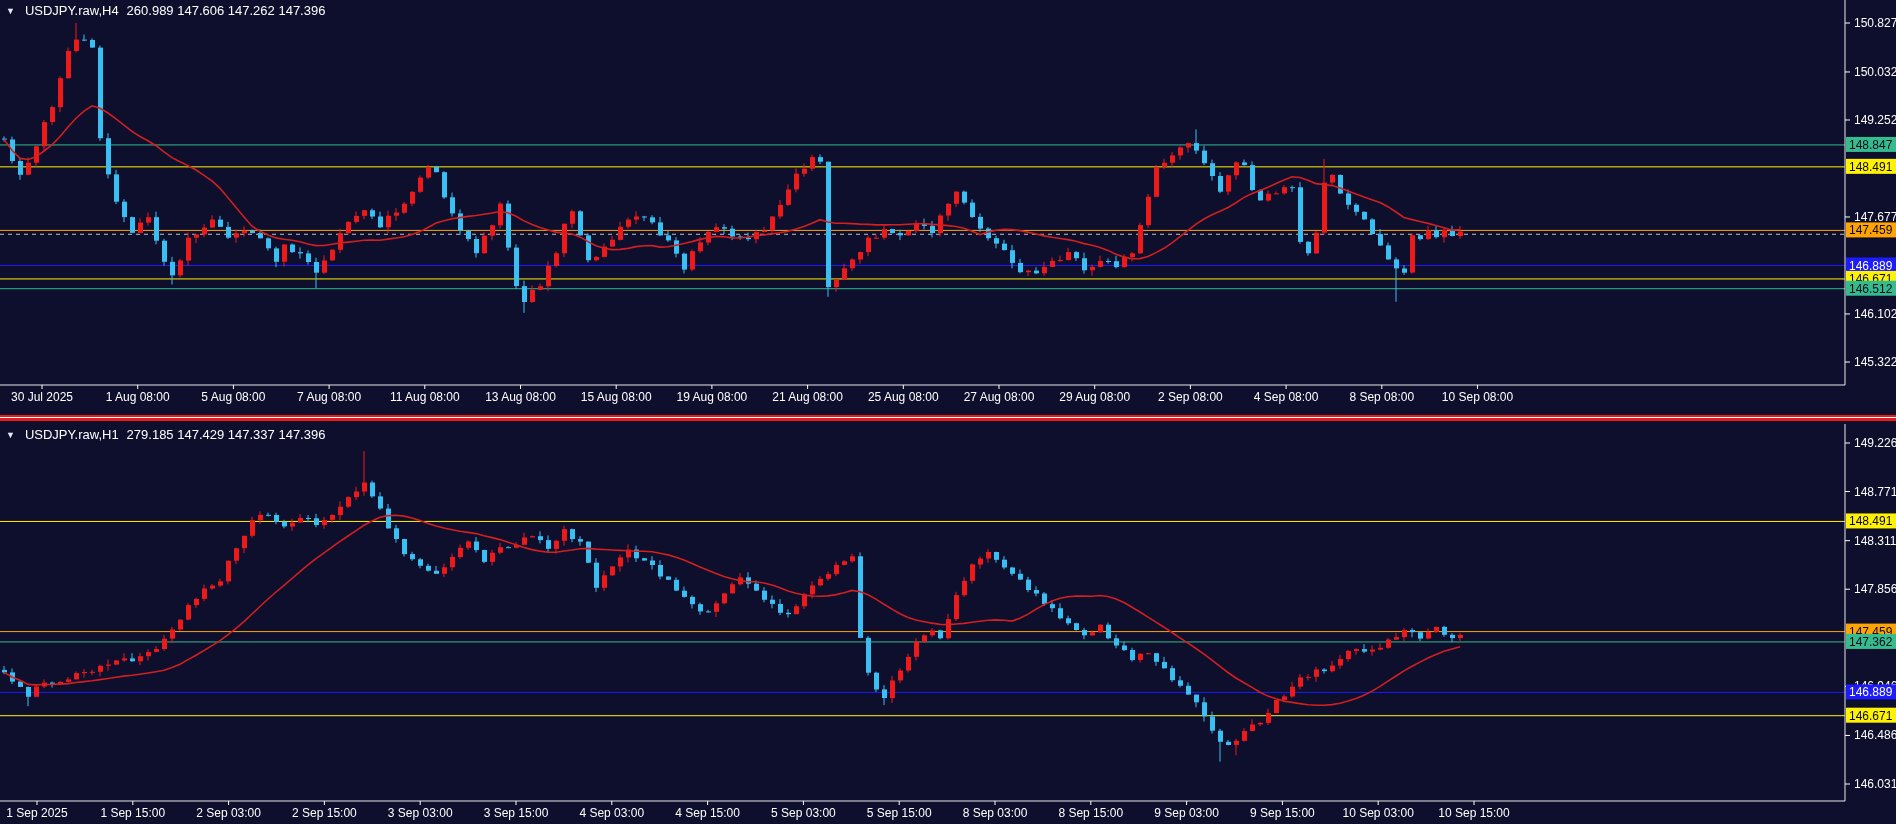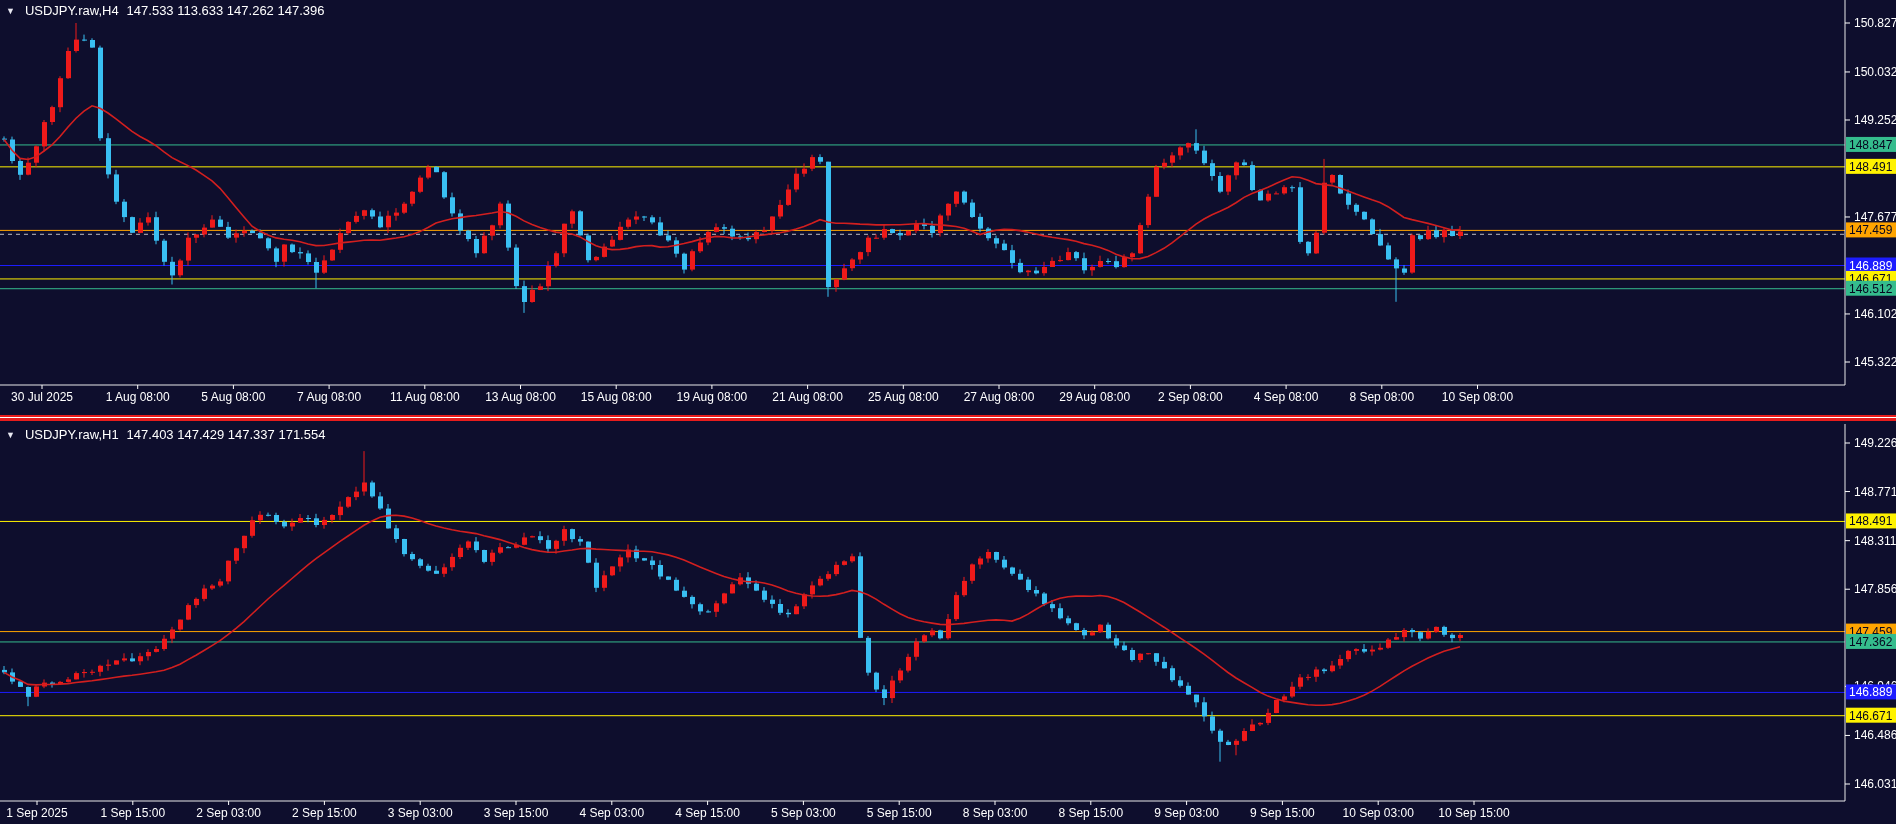--- a/index.html
+++ b/index.html
@@ -15,21 +15,21 @@
   text{font-family:"Liberation Sans",sans-serif;}
 </style>
 </head>
 <body>
 
 <div class="stage">
 
   <div class="chart-title" style="top:3px">
     <span class="tri">▼</span>
     <span>USDJPY.raw,H4</span>
-    <span>147.533 113.633 147.262 147.396</span>
+    <span>260.989 147.606 147.262 147.396</span>
   </div>
   <svg id="chart0" width="1896" height="412" style="position:absolute;top:0;left:0">
       <line x1="0" y1="144.92915531335098" x2="1845" y2="144.92915531335098" stroke="#35BC8D" stroke-width="1"></line>
       <line x1="0" y1="166.85177111716536" x2="1845" y2="166.85177111716536" stroke="#FFF200" stroke-width="1"></line>
       <line x1="0" y1="230.4027247956402" x2="1845" y2="230.4027247956402" stroke="#FFA400" stroke-width="1"></line>
       <line x1="0" y1="265.5035422343319" x2="1845" y2="265.5035422343319" stroke="#1C1CFF" stroke-width="1"></line>
       <line x1="0" y1="278.9280653950959" x2="1845" y2="278.9280653950959" stroke="#FFF200" stroke-width="1"></line>
       <line x1="0" y1="288.7193460490464" x2="1845" y2="288.7193460490464" stroke="#35BC8D" stroke-width="1"></line>
       <line x1="0" y1="234.28228882833878" x2="1845" y2="234.28228882833878" stroke="#E8E8E8" stroke-width="1" stroke-dasharray="4 4" opacity="0.8"></line>
       <g>
@@ -464,21 +464,21 @@
     </svg>
 
   <div class="splitter" style="top:412px">
     <div class="bar"></div>
     <div class="mid"></div>
   </div>
 
   <div class="chart-title" style="top:427px">
     <span class="tri">▼</span>
     <span>USDJPY.raw,H1</span>
-    <span>147.403 147.429 147.337 171.554</span>
+    <span>279.185 147.429 147.337 147.396</span>
   </div>
   <svg id="chart1" width="1896" height="400" style="position:absolute;top:424px;left:0">
       <line x1="0" y1="97.44600938966995" x2="1845" y2="97.44600938966995" stroke="#FFF200" stroke-width="1"></line>
       <line x1="0" y1="207.5906103286385" x2="1845" y2="207.5906103286385" stroke="#FFA400" stroke-width="1"></line>
       <line x1="0" y1="217.9433489827865" x2="1845" y2="217.9433489827865" stroke="#35BC8D" stroke-width="1"></line>
       <line x1="0" y1="268.42629107981156" x2="1845" y2="268.42629107981156" stroke="#1C1CFF" stroke-width="1"></line>
       <line x1="0" y1="291.6932707355256" x2="1845" y2="291.6932707355256" stroke="#FFF200" stroke-width="1"></line>
       <g>
         <line x1="4" x2="4" y1="242.0" y2="250.2" stroke="#39BFF2"></line>
         <line x1="12" x2="12" y1="244.5" y2="260.2" stroke="#39BFF2"></line>

